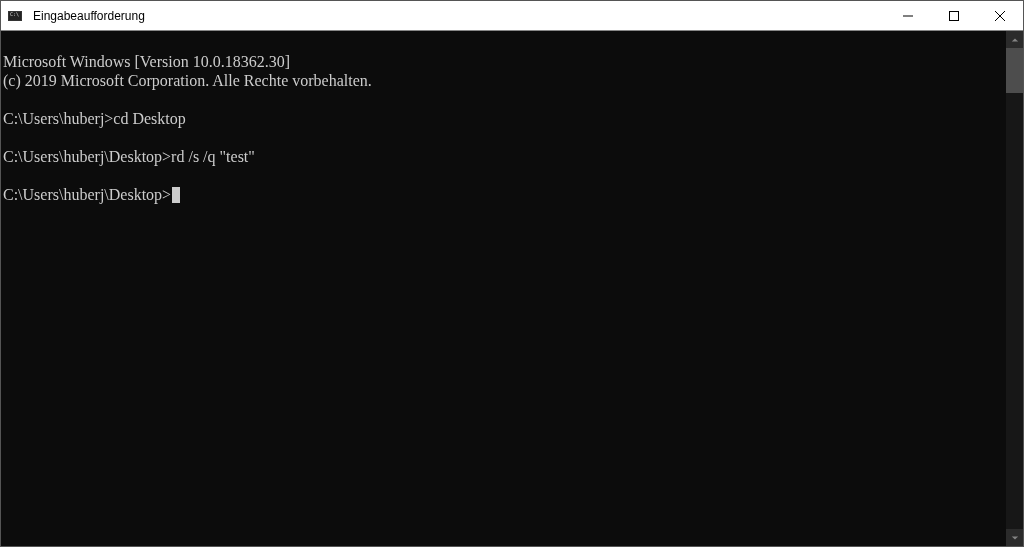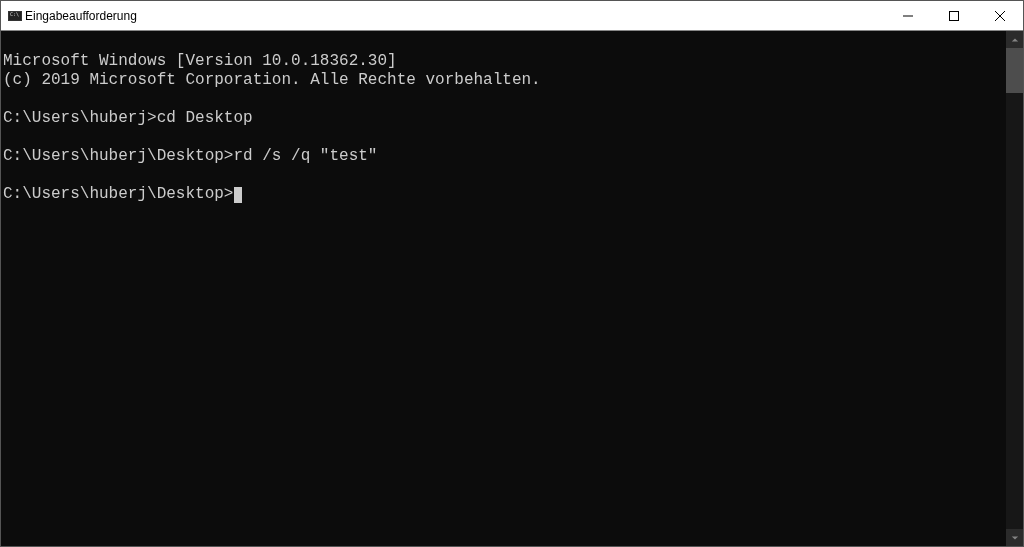--- a/index.html
+++ b/index.html
@@ -18,21 +18,21 @@
   }
   .titlebar {
     height: 30px;
     background: #ffffff;
     display: flex; align-items: center;
     border-bottom: 1px solid #888;
     flex-shrink: 0;
   }
   .title-left {
     display: flex; align-items: center;
-    padding-left: 6px; gap: 2px;
+    padding-left: 6px; gap: 10px;
     flex: 1;
   }
   .app-icon {
     width: 16px; height: 16px;
     display: flex; align-items: center; justify-content: center;
   }
   .app-icon-inner {
     width: 14px; height: 10px;
     border: 1px solid #333;
     background: #222;
@@ -65,21 +65,21 @@
   .client-area {
     flex: 1;
     display: flex;
     background: #0c0c0c;
     position: relative;
   }
   .terminal {
     flex: 1;
     background: #0c0c0c;
     color: #cccccc;
-    font-family: Liberation Mono, monospace;
+    font-family: Liberation Serif, serif;
     font-size: 16px;
     line-height: 19px;
     padding: 2px 0 0 2px;
     white-space: pre;
     overflow: hidden;
   }
   .cursor {
     display: inline-block;
     width: 8px; height: 16px;
     background: #cccccc;

